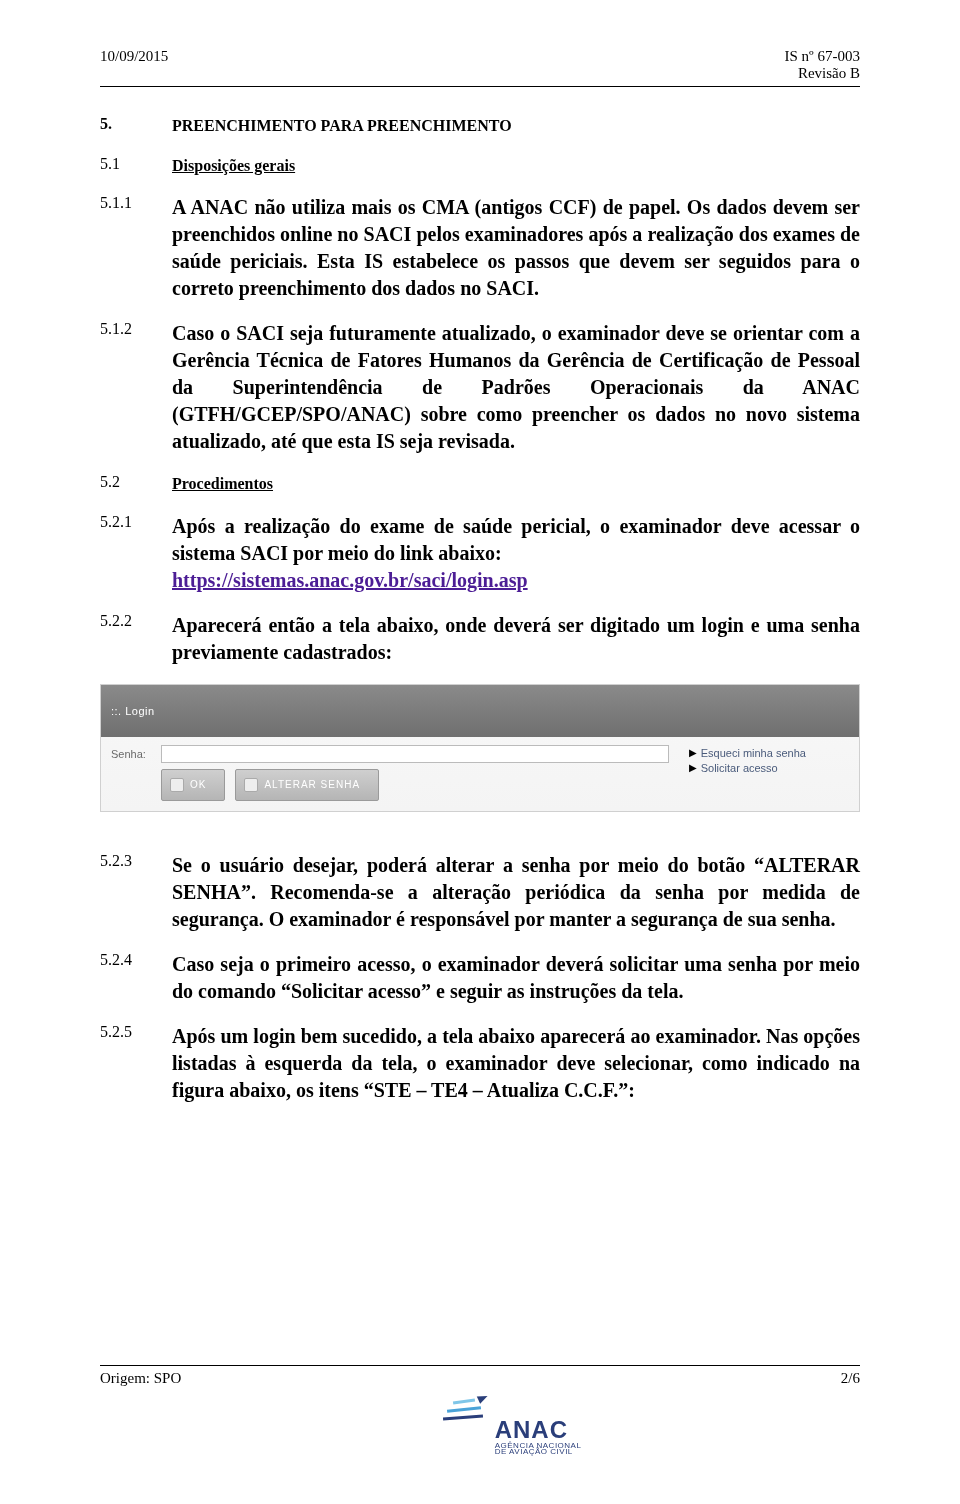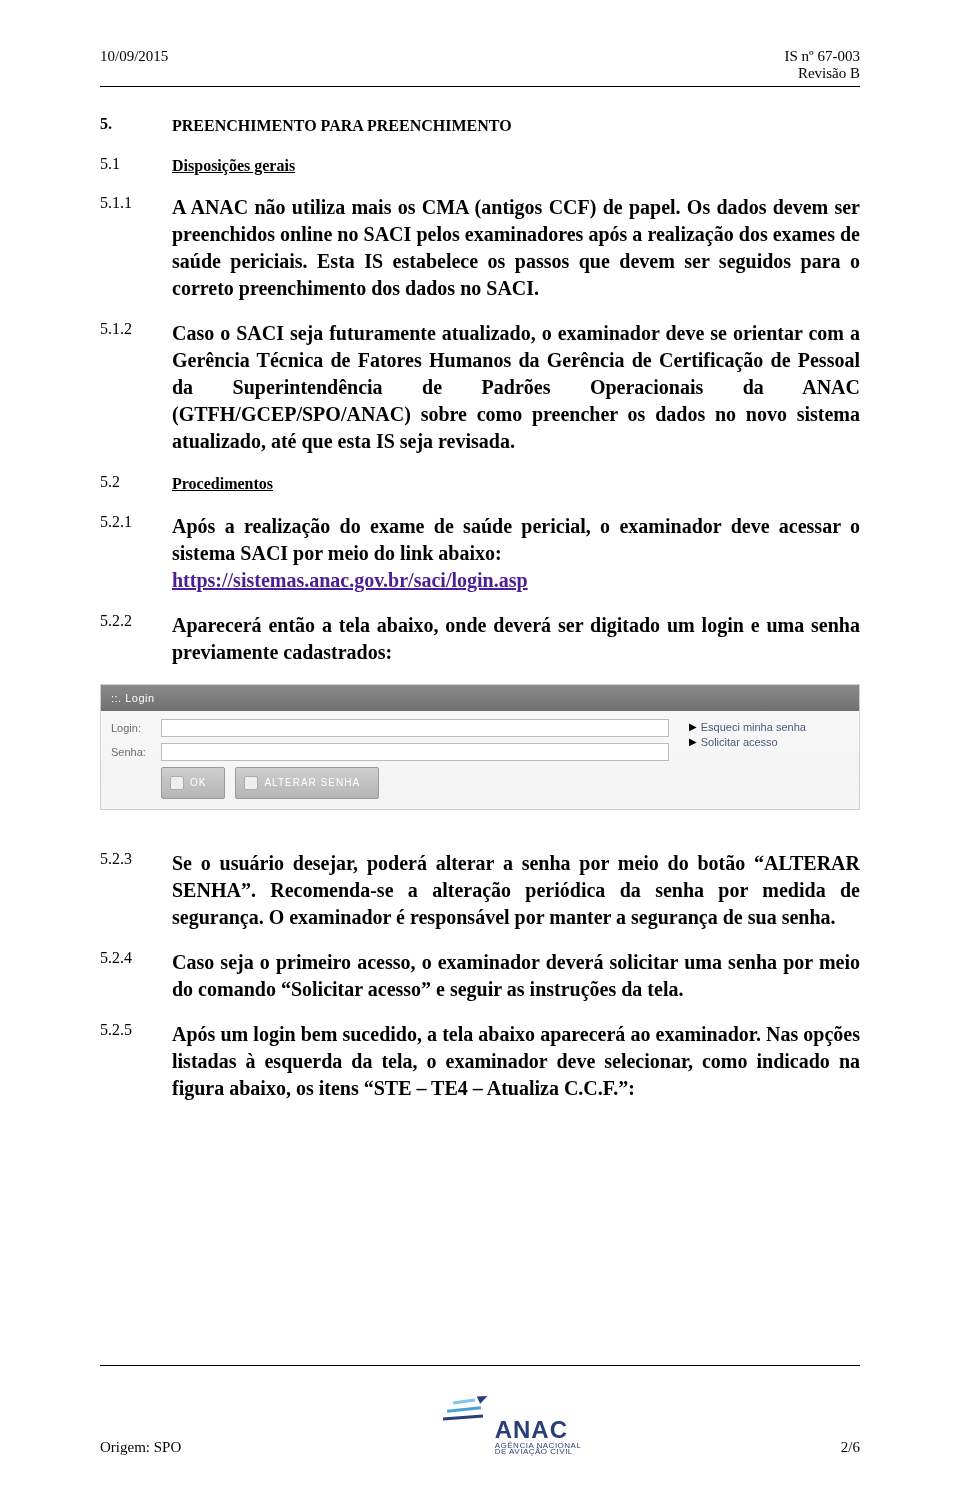--- a/index.html
+++ b/index.html
@@ -35,21 +35,21 @@
     margin-bottom: 40px;
     font-family: Verdana, Arial, sans-serif;
     font-size: 11px;
     color: #555;
     border: 1px solid #d0d0d0;
     background: linear-gradient(#f8f8f8,#f4f4f4);
   }
   .login-title {
     background: linear-gradient(#8a8a8a,#6f6f6f);
     color: #fff;
-    padding: 7px 10px;
+    padding: 20px 10px;
     font-size: 11px;
     letter-spacing: 0.5px;
   }
   .login-body {
     display: flex;
     padding: 8px 10px 10px 10px;
     gap: 20px;
   }
   .login-fields { flex: 1; }
   .login-row { display: flex; align-items: center; margin-bottom: 6px; }
@@ -78,21 +78,21 @@
   }
   .login-side { width: 160px; padding-top: 2px; }
   .login-side a { display: flex; align-items: center; color: #4a5b7b; text-decoration: none; font-size: 11px; margin-bottom: 3px; cursor: pointer; }
   .login-side .arrow { color: #000; margin-right: 4px; font-size: 10px; }
   .footer {
     position: absolute;
     left: 100px; right: 100px;
     bottom: 48px;
   }
   .footer-hr { border: none; border-top: 1px solid #000; margin-bottom: 4px; }
-  .footer-row { display: flex; justify-content: space-between; align-items: flex-end; font-size: 15px; gap: 40px; }
+  .footer-row { display: flex; justify-content: space-between; align-items: flex-start; font-size: 15px; gap: 40px; }
   .logo-wrap { display: flex; align-items: center; gap: 10px; margin-top: -2px; }
   .logo-mark {
     width: 44px; height: 28px; position: relative;
   }
   .logo-mark .bar1 { position:absolute; left:2px; top:18px; width:40px; height:3px; background:#2a3e7a; transform: rotate(-4deg);}
   .logo-mark .bar2 { position:absolute; left:6px; top:10px; width:34px; height:3px; background:#4aa3d8; transform: rotate(-6deg);}
   .logo-mark .bar3 { position:absolute; left:12px; top:2px; width:22px; height:3px; background:#7fc6e8; transform: rotate(-8deg);}
   .logo-mark .plane { position:absolute; right:-3px; top:-4px; width:0;height:0;border-left:10px solid #2a3e7a;border-top:4px solid transparent;border-bottom:4px solid transparent; transform: rotate(-25deg);}
   .logo-text { font-family: Arial, sans-serif; color:#2a3e7a; }
   .logo-text .big { font-size: 24px; font-weight: bold; letter-spacing: 1px; margin-top: 48px; }
@@ -145,24 +145,20 @@
 
 <div class="sec-row">
   <div class="sec-num">5.2.2</div>
   <div class="sec-body">Aparecerá então a tela abaixo, onde deverá ser digitado um login e uma senha previamente cadastrados:</div>
 </div>
 
 <div class="login-panel">
   <div class="login-title">::. Login</div>
   <div class="login-body">
     <div class="login-fields">
-      <div class="login-row">
-        <div class="login-label">Login:</div>
-        <input class="login-input" type="text" style="">
-      </div>
       <div class="login-row">
         <div class="login-label">Senha:</div>
         <input class="login-input" type="password" style="">
       </div>
       <div class="login-btns">
         <button class="login-btn">
           <span class="btn-icon"></span>
           <span>OK</span>
         </button>
         <button class="login-btn">

